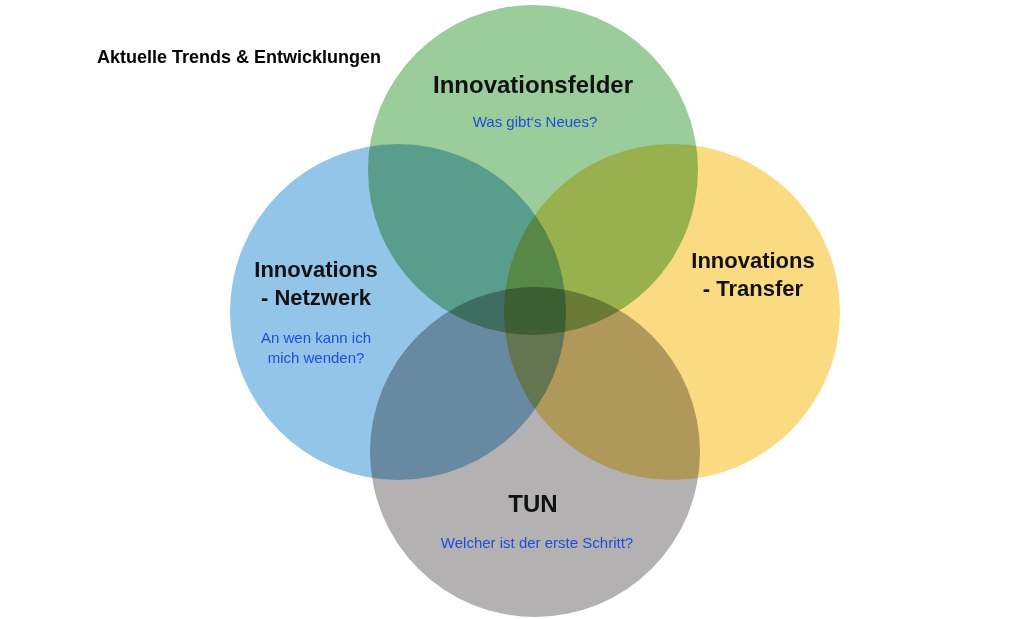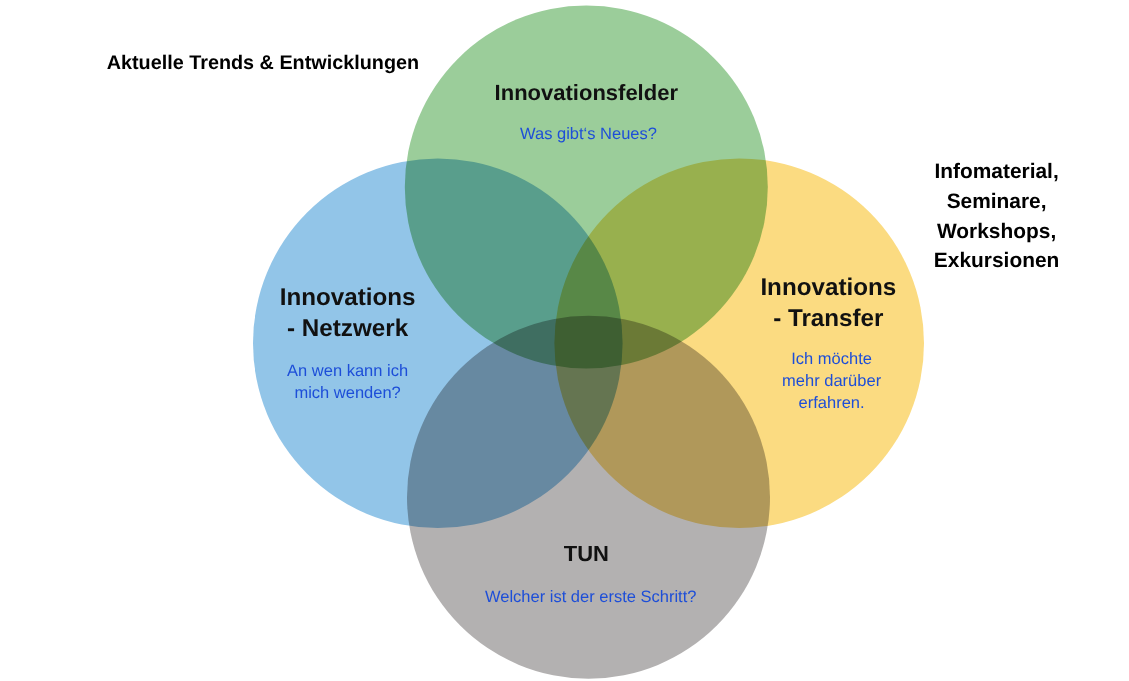--- a/index.html
+++ b/index.html
@@ -30,21 +30,21 @@
     position: absolute;
     text-align: center;
     transform: translateX(-50%);
     white-space: pre-line;
     z-index: 5;
   }
   .circle-title {
     font-weight: bold;
     color: #111111;
   }
-  .title-lg { font-size: 20px; line-height: 30px; text-align: center; }
+  .title-lg { font-size: 24px; line-height: 30px; text-align: center; }
   .title-md { font-size: 22px; line-height: 28px; }
   .circle-subtitle {
     font-size: 15px;
     line-height: 20px;
     color: #1d4ed8;
   }
   .ann-heading {
     font-weight: bold;
     font-size: 19px;
     line-height: 27px;
@@ -88,27 +88,22 @@
   <div class="label circle-title title-lg lbl-green-title">Innovationsfelder</div>
   <div class="label circle-subtitle lbl-green-sub">Was gibt‘s Neues?</div>
 
   <div class="label circle-title title-md lbl-blue-title">Innovations
 - Netzwerk</div>
   <div class="label circle-subtitle lbl-blue-sub">An wen kann ich
 mich wenden?</div>
 
   <div class="label circle-title title-md lbl-yellow-title">Innovations
 - Transfer</div>
-  <div class="label circle-subtitle lbl-yellow-sub">Ich möchte
-mehr darüber
-erfahren.</div>
 
   <div class="label circle-title title-lg lbl-gray-title">TUN</div>
   <div class="label circle-subtitle lbl-gray-sub">Welcher ist der erste Schritt?</div>
 
   <div class="annotation ann-heading ann-heading-sm ann-trends-h">Aktuelle Trends &amp; Entwicklungen</div>
 
-  <div class="annotation ann-heading ann-info-h">Infomaterial, Seminare,
-Workshops, Exkursionen</div>
 
 
 
 </div>
 
 </body></html>

